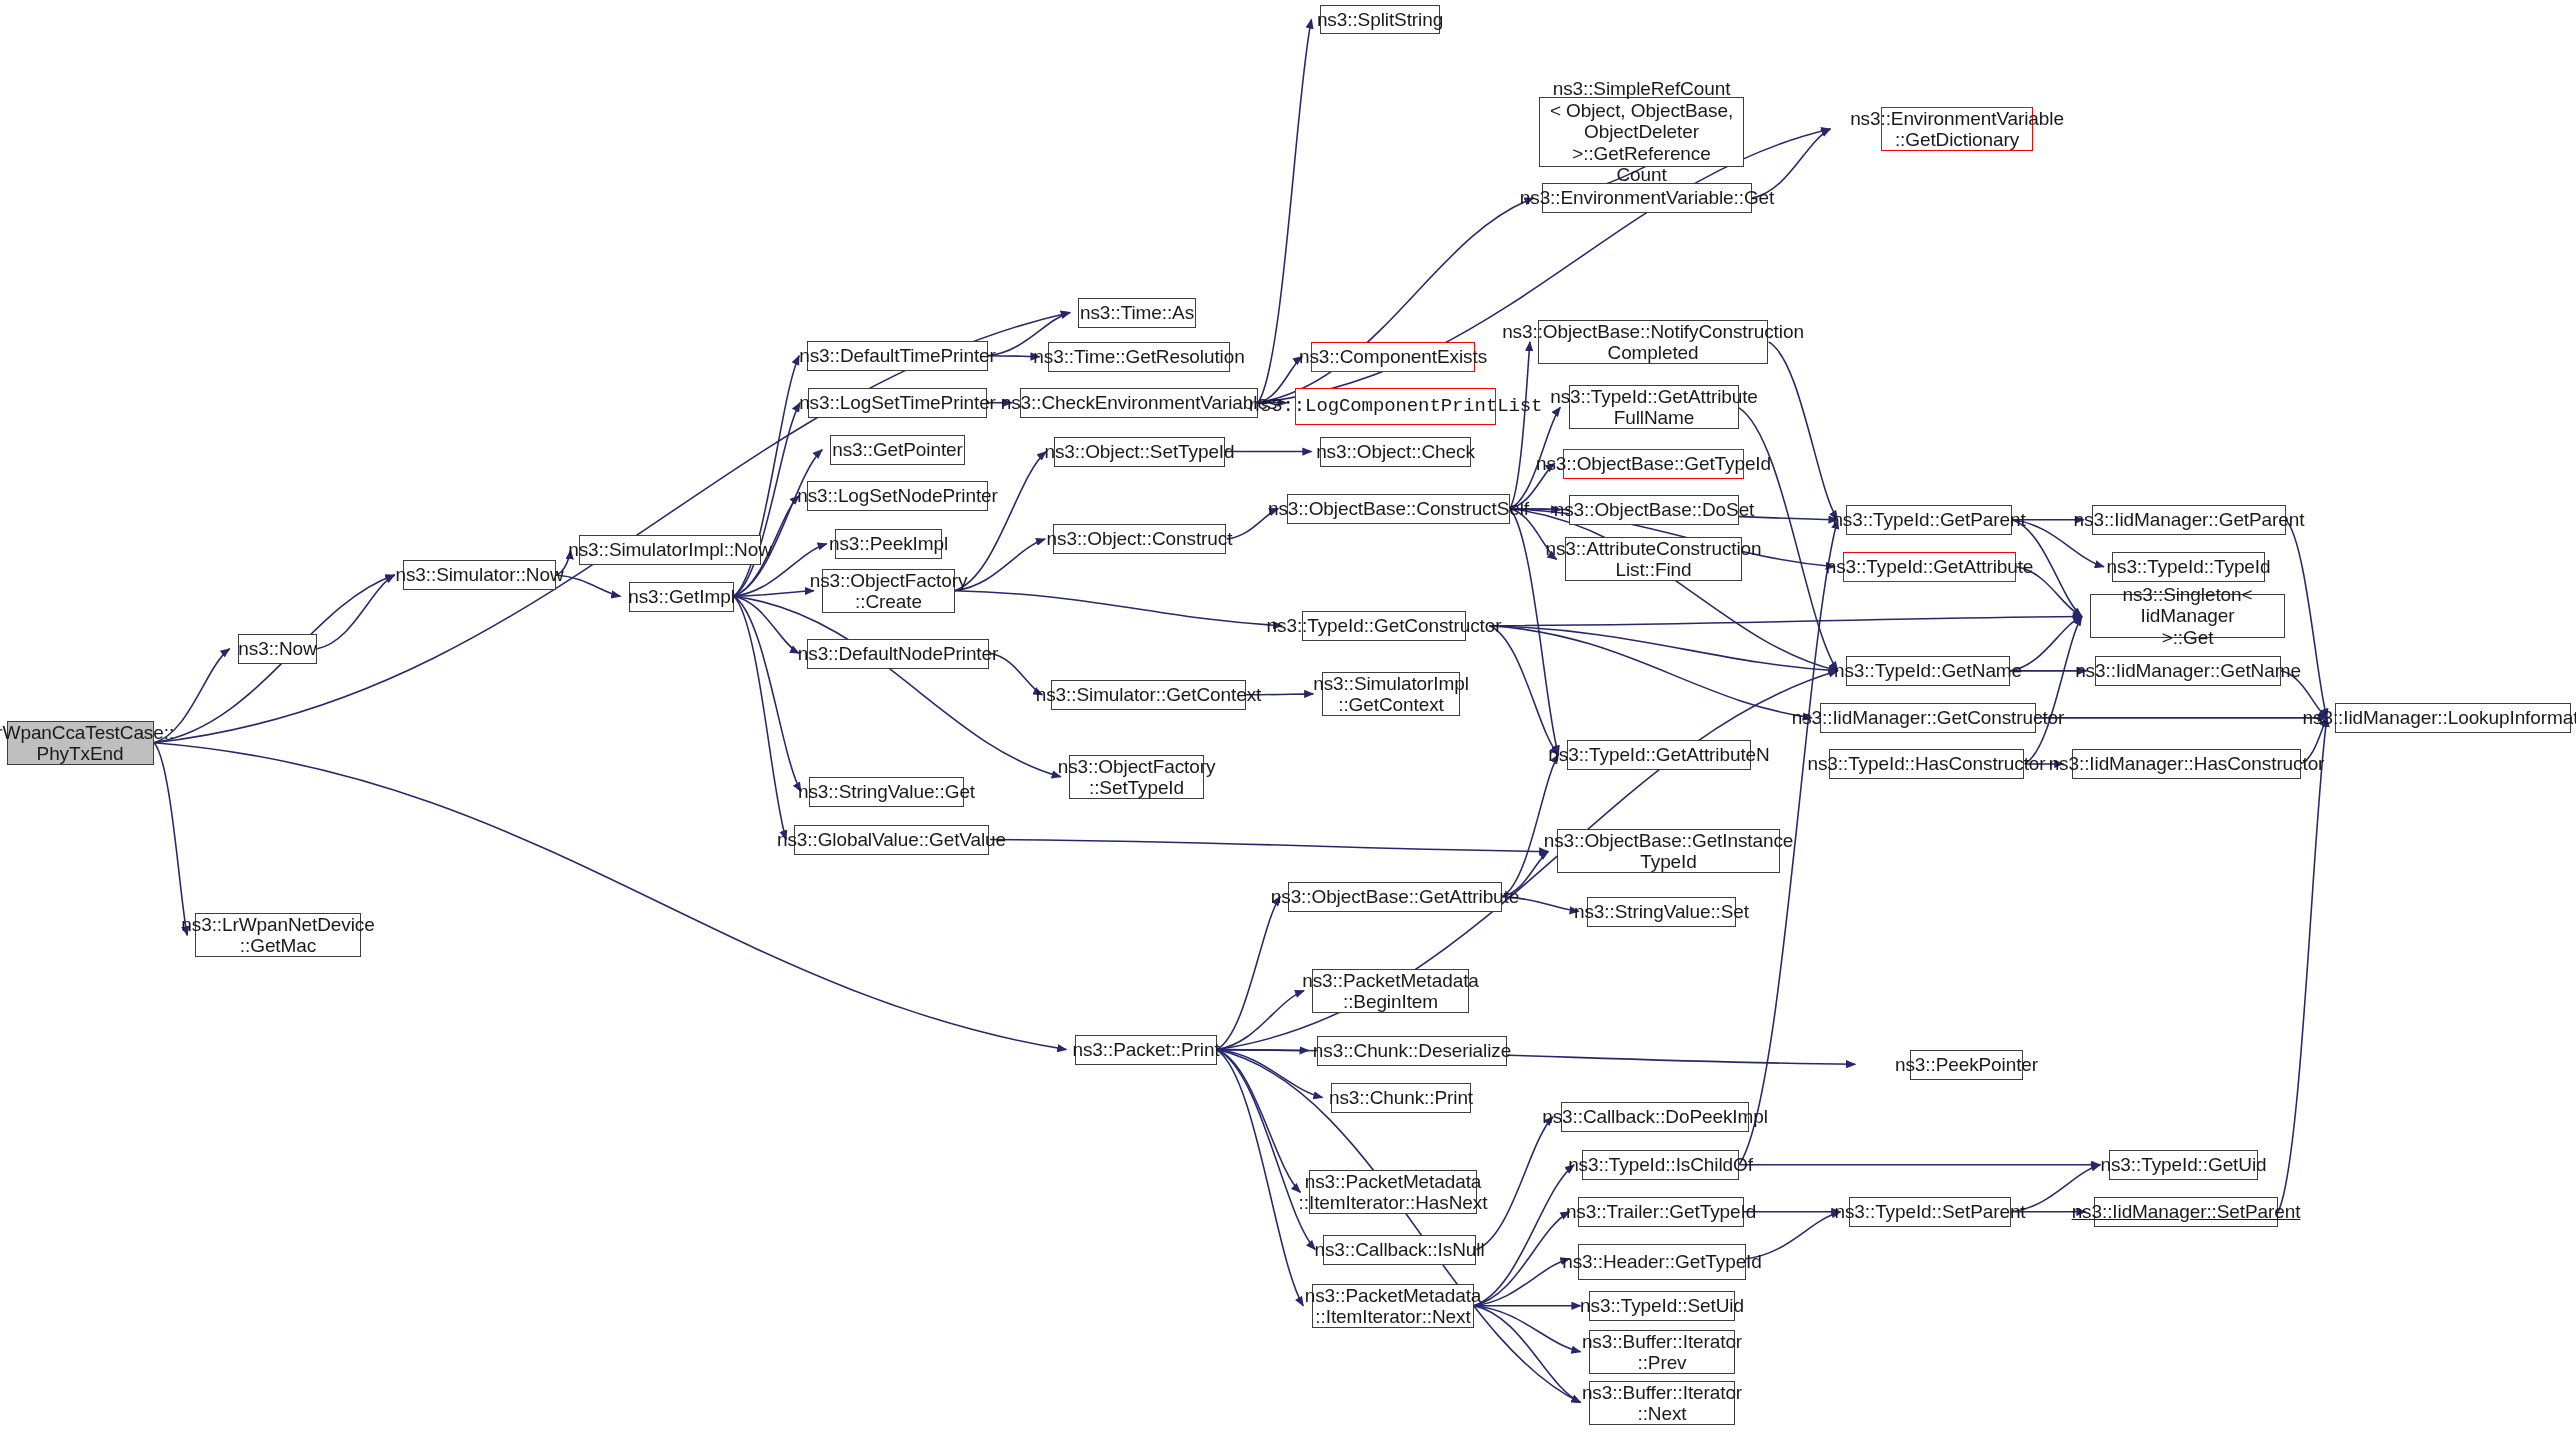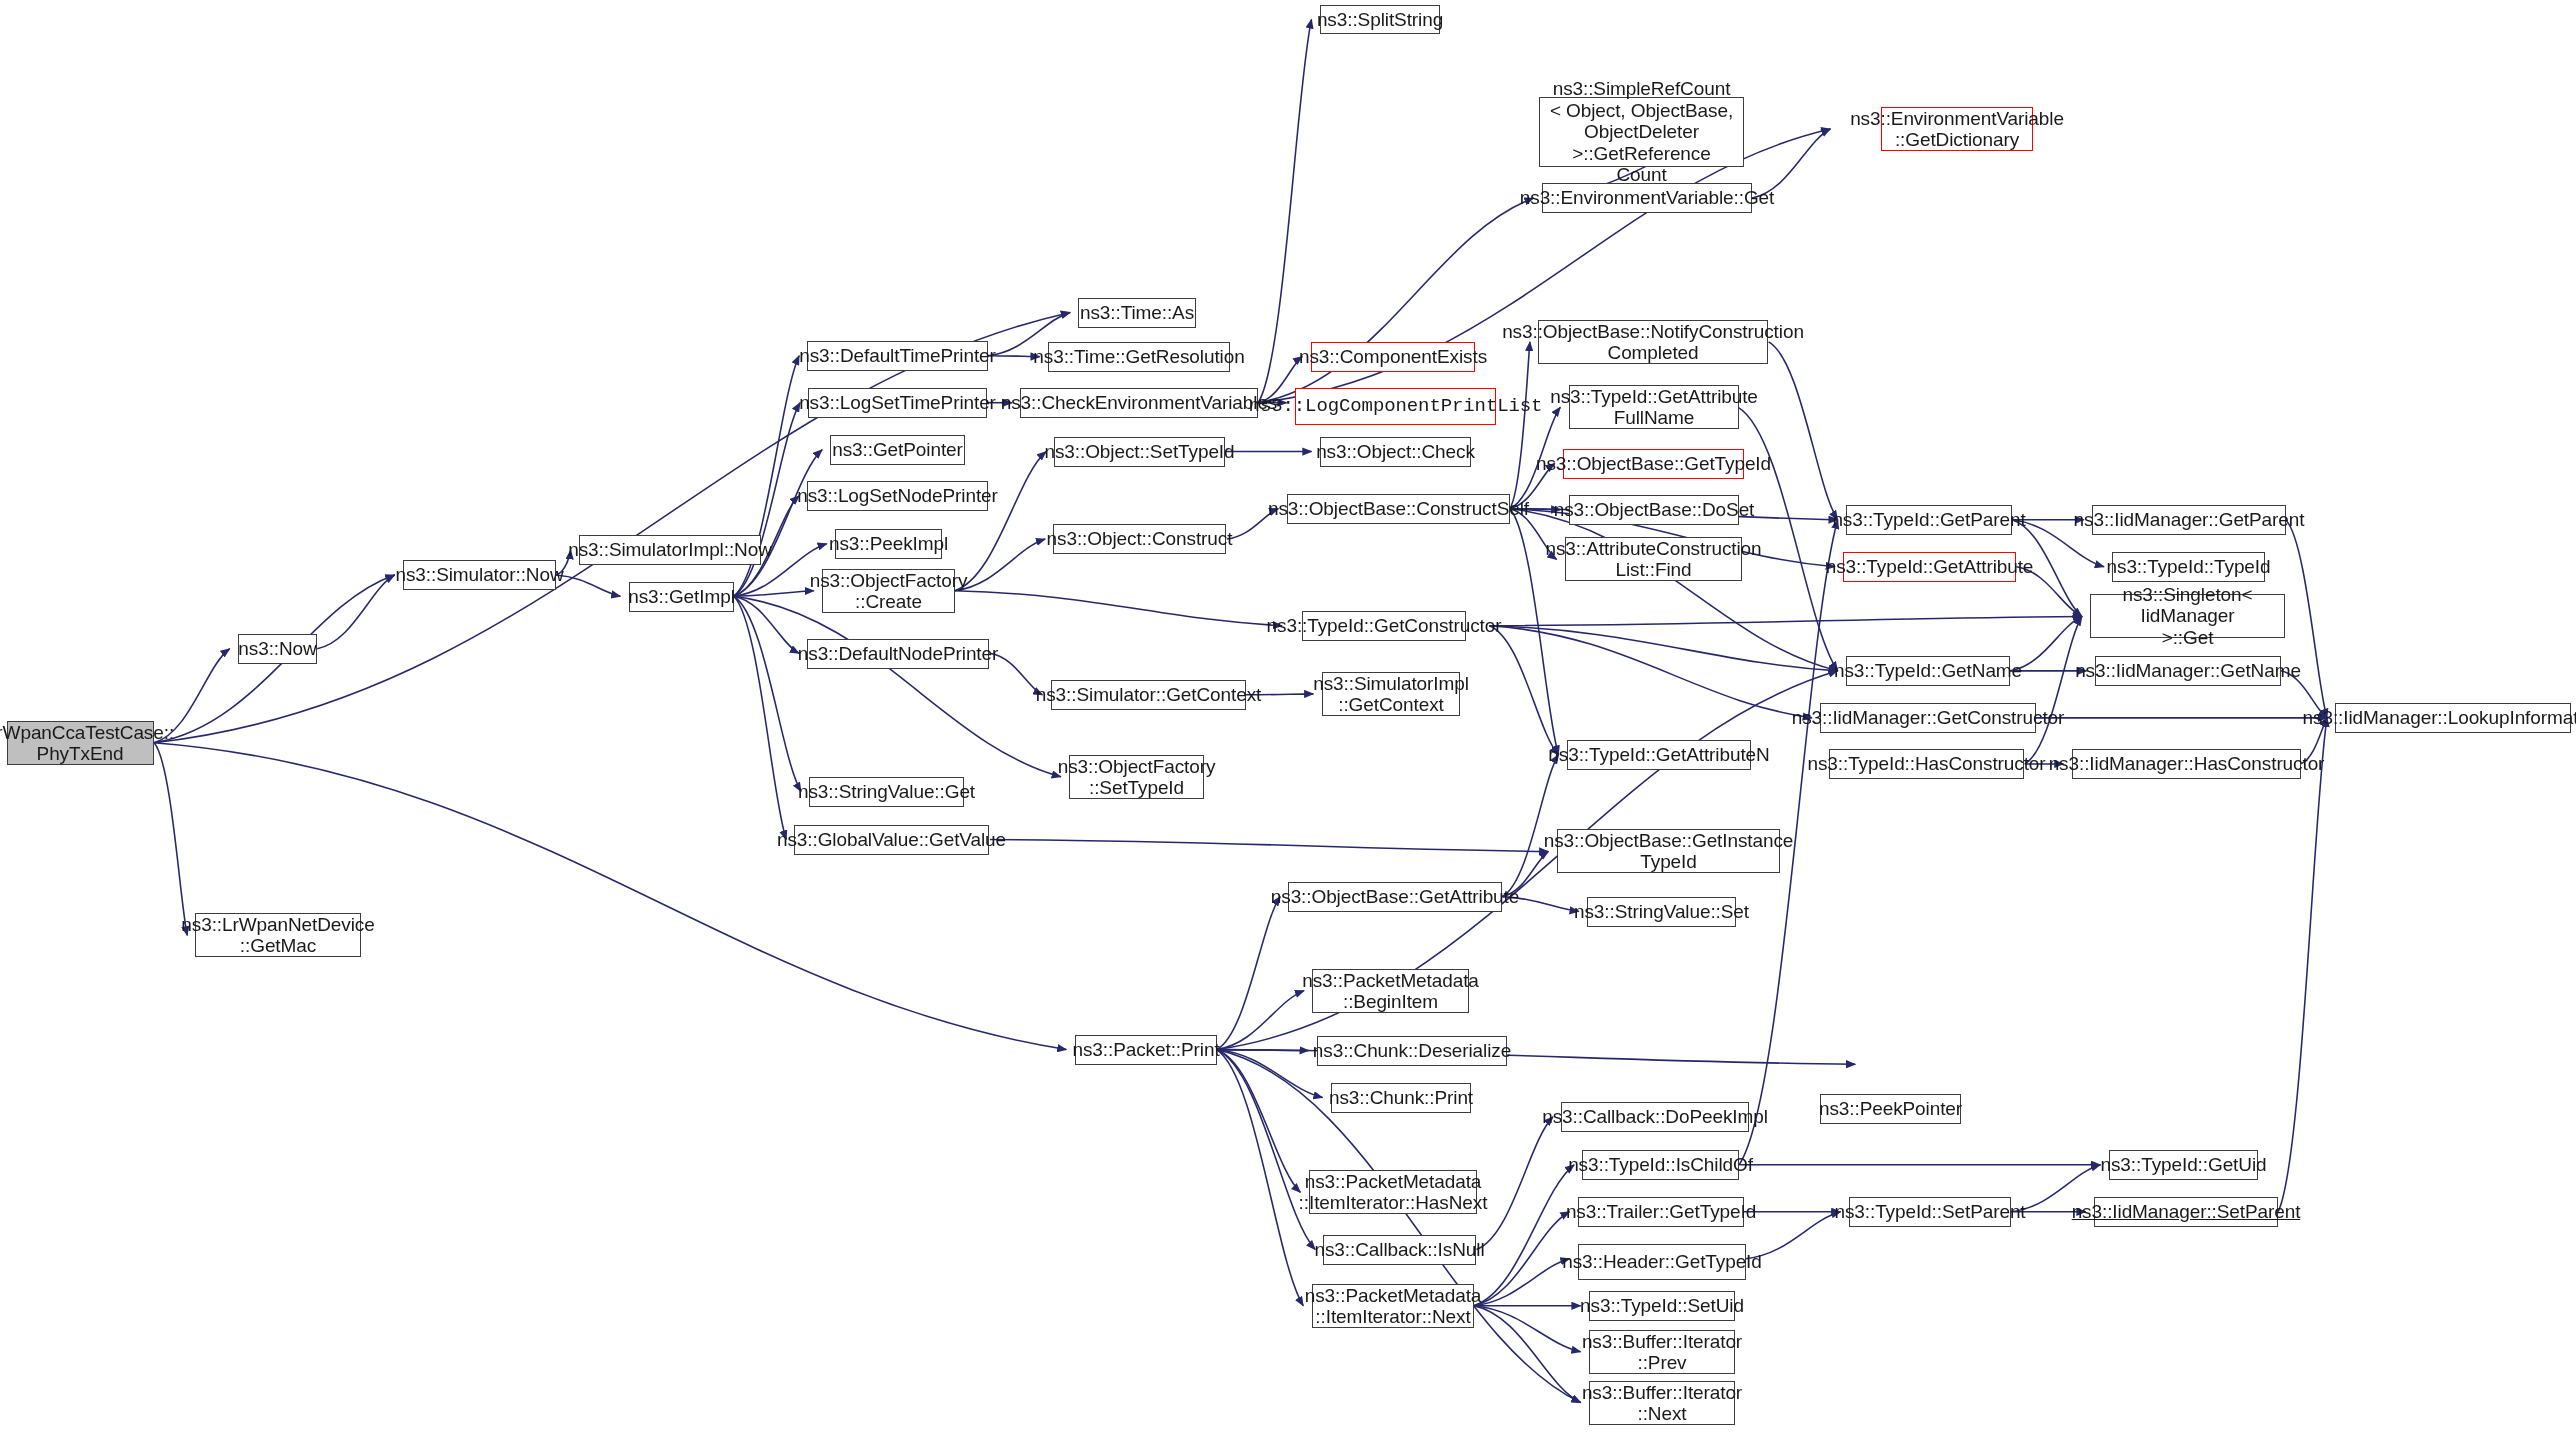--- a/index.html
+++ b/index.html
@@ -230,20 +230,20 @@
       <div class="node alert" style="left: 1843px; top: 552px; width: 173px; height: 29.5px;">ns3::TypeId::GetAttribute</div>
       <div class="node" style="left: 1846px; top: 656px; width: 164px; height: 29.5px;">ns3::TypeId::GetName</div>
       <div class="node" style="left: 1820px; top: 703px; width: 216px; height: 29.5px;">ns3::IidManager::GetConstructor</div>
       <div class="node" style="left: 1829px; top: 749px; width: 195px; height: 29.5px;">ns3::TypeId::HasConstructor</div>
       <div class="node" style="left: 2092px; top: 505px; width: 194px; height: 29.5px;">ns3::IidManager::GetParent</div>
       <div class="node" style="left: 2112px; top: 552px; width: 153px; height: 29.5px;">ns3::TypeId::TypeId</div>
       <div class="node" style="left: 2090px; top: 594px; width: 195px; height: 44px;">ns3::Singleton&lt; IidManager
 &gt;::Get</div>
       <div class="node" style="left: 2095px; top: 656px; width: 186px; height: 29.5px;">ns3::IidManager::GetName</div>
       <div class="node" style="left: 2072px; top: 749px; width: 229px; height: 29.5px;">ns3::IidManager::HasConstructor</div>
-      <div class="node" style="left: 1820px; top: 1050px; width: 141px; height: 29.5px; margin-top: 44px;">ns3::PeekPointer</div>
+      <div class="node" style="left: 1910px; top: 1050px; width: 113px; height: 29.5px;">ns3::PeekPointer</div>
       <div class="node" style="left: 1849px; top: 1197px; width: 162px; height: 29.5px;">ns3::TypeId::SetParent</div>
       <div class="node" style="left: 2109px; top: 1150px; width: 149px; height: 29.5px;">ns3::TypeId::GetUid</div>
       <div class="node" style="left: 2094px; top: 1197px; width: 184px; height: 29.5px; text-decoration: underline;">ns3::IidManager::SetParent</div>
       <div class="node" style="left: 2335px; top: 703px; width: 236px; height: 29.5px;">ns3::IidManager::LookupInformation</div>
     </div>
 </div>
 
 
 </body></html>

